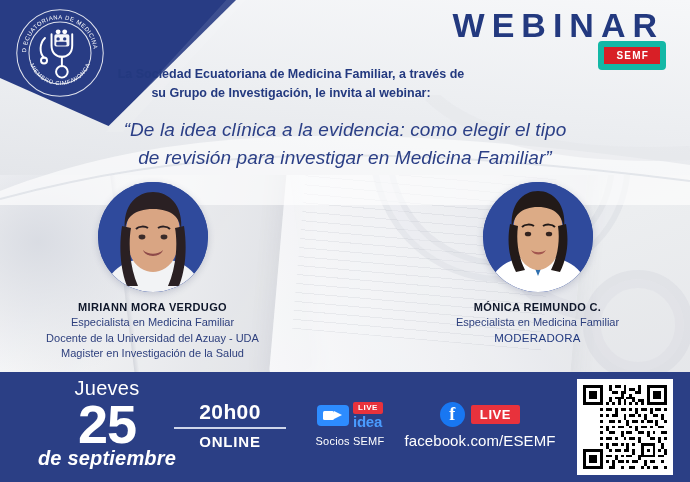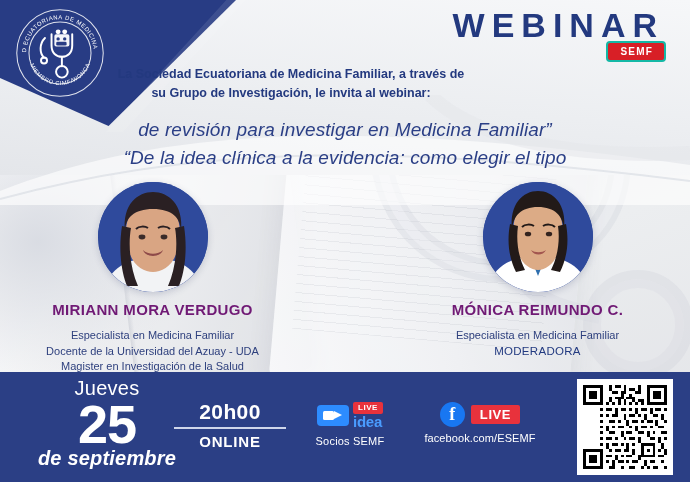--- a/index.html
+++ b/index.html
@@ -86,21 +86,21 @@
   .webinar {
     position:absolute; right:26px; top:8px;
     font-size:34px; font-weight:bold; letter-spacing:7px;
     color:#23397f; line-height:1;
   }
   .semf-badge {
     position:absolute; right:24px; top:41px;
     background:#d81f26; color:#fff;
     font-size:10px; font-weight:bold; letter-spacing:1.2px;
     padding:3px 11px 3px 12px; border-radius:4px;
-    border:2px solid #14b8a6;
+    border:6px solid #14b8a6;
   }
 
   
   .intro {
     position:absolute; left:0; top:65px; width:582px;
     text-align:center; color:#23397f;
     font-size:12.5px; font-weight:bold; line-height:1.5;
     padding:0 110px;
   }
 
@@ -121,22 +121,22 @@
 
   .avatar {
     width:110px; height:110px; border-radius:50%;
     margin:0 auto 9px auto; overflow:hidden;
     background:#2f4a9c; position:relative;
     box-shadow:0 2px 7px rgba(60,70,110,.22);
   }
   .avatar svg { display:block; }
 
   .sp-name {
-    color:#701a75; font-size:15px; font-weight:bold;
-    letter-spacing:.35px; margin-bottom:10px;
+    color:#0f172a; font-size:11px; font-weight:bold;
+    letter-spacing:.35px; margin-bottom:2px;
   }
   .sp-line {
     color:#2d3f7d; font-size:11px; line-height:1.42;
   }
   .sp-role {
     color:#223a80; font-size:11.5px; font-weight:normal;
     letter-spacing:.3px; margin-top:1px;
   }
 
   
@@ -184,21 +184,21 @@
   .fb-row { display:flex; align-items:center; justify-content:center; gap:6px; }
   .fb-circle {
     width:25px; height:25px; border-radius:50%; background:#1877f2;
     position:relative; display:flex; align-items:center; justify-content:center;
   }
   .fb-circle span { color:#fff; font-size:18px; font-weight:bold; line-height:1; margin-top:-2px; font-family:"Liberation Serif", serif; }
   .fb-live {
     background:#e8323c; color:#fff; font-size:13px; font-weight:bold;
     padding:2px 9px; border-radius:2px; letter-spacing:.6px;
   }
-  .fb-cap { font-size:11px; margin-top:5px; letter-spacing:.1px; }
+  .fb-cap { font-size:15px; margin-top:5px; letter-spacing:.1px; }
 
   .qr-block { position:absolute; right:17px; top:7px; }
   .qr-frame { background:#fff; padding:6px; width:96px; height:96px; }
   .qr-frame svg { display:block; }
 </style>
 </head>
 <body>
 
 <div class="poster">
 
@@ -268,22 +268,22 @@
 
   <div class="webinar">WEBINAR</div>
   <div class="semf-badge">SEMF</div>
 
   <div class="intro">
     <div>La Sociedad Ecuatoriana de Medicina Familiar, a través de</div>
     <div>su Grupo de Investigación, le invita al webinar:</div>
   </div>
 
   <div class="main-title">
+    <div>“De la idea clínica a la evidencia: como elegir el tipo</div>
     <div>de revisión para investigar en Medicina Familiar”</div>
-    <div>“De la idea clínica a la evidencia: como elegir el tipo</div>
   </div>
 
   <div class="speakers">
 
     <div class="speaker">
       <div class="avatar">
         <svg width="110" height="110" viewBox="0 0 110 110">
           <rect width="110" height="110" fill="#2f4a9c"></rect>
           <path d="M6 110 C10 86 30 76 55 76 C80 76 100 86 104 110 Z" fill="#f2f3f5"></path>
           <path d="M30 66 C24 40 32 20 55 20 C78 20 86 40 80 66 C76 84 64 90 55 90 C46 90 34 84 30 66 Z" fill="#d9a583"></path>

